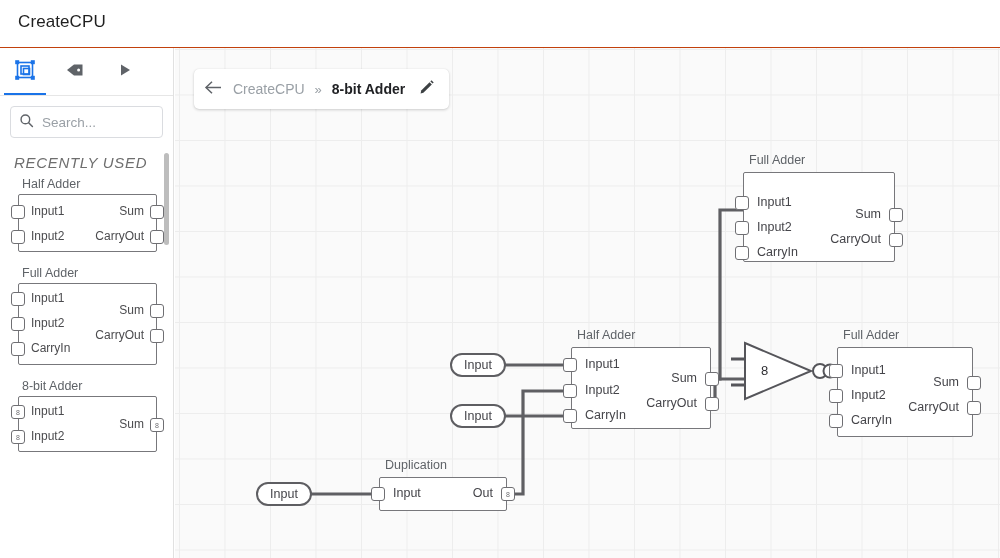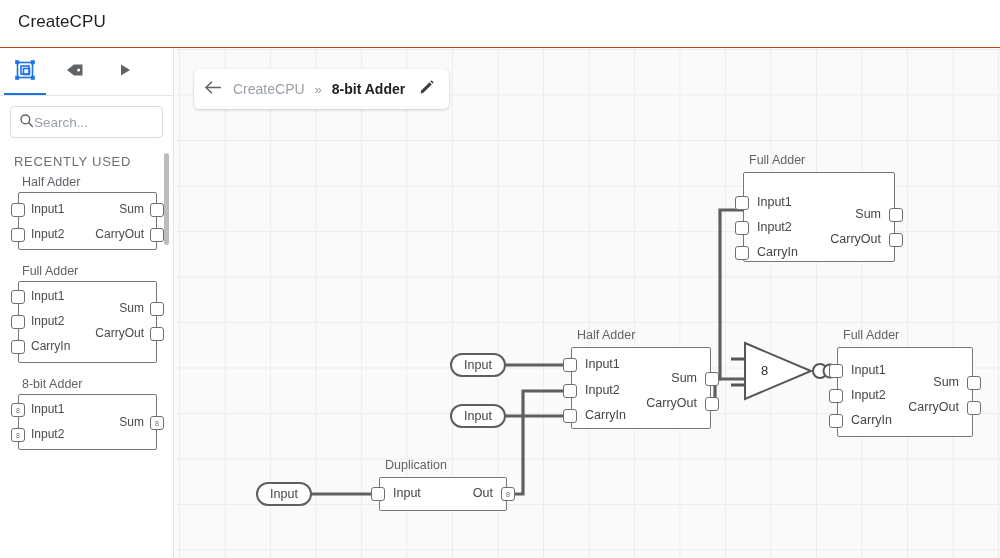--- a/index.html
+++ b/index.html
@@ -44,26 +44,27 @@
     height: 2.5px; background: #1a73e8;
   }
 
   
   .search-wrap { padding: 10px 10px 0 10px; }
   .search-box {
     height: 32px; border: 1px solid #dadce0; border-radius: 4px;
     display: flex; align-items: center; padding: 0 8px; background: #fff;
   }
   .search-box .ph {
-    font-size: 13.5px; color: #9aa0a6; 
+    font-size: 13.5px; color: #9aa0a6; margin-left: 8px;
   }
 
   .section-label {
-    font-size: 13px; color: #6e6e6e; letter-spacing: .7px;
+    font-size: 15px; color: #6e6e6e; letter-spacing: .7px;
     padding: 16px 0 6px 14px;
+    font-style: italic;
   }
 
   
   .palette { position: relative; }
   .pal-item { position: relative; margin: 0 0 14px 0; }
   .pal-title {
     font-size: 12.5px; color: #5f6368; padding-left: 22px; margin-bottom: 3px;
   }
   .chip-box {
     position: relative; margin-left: 18px; margin-right: 16px;

